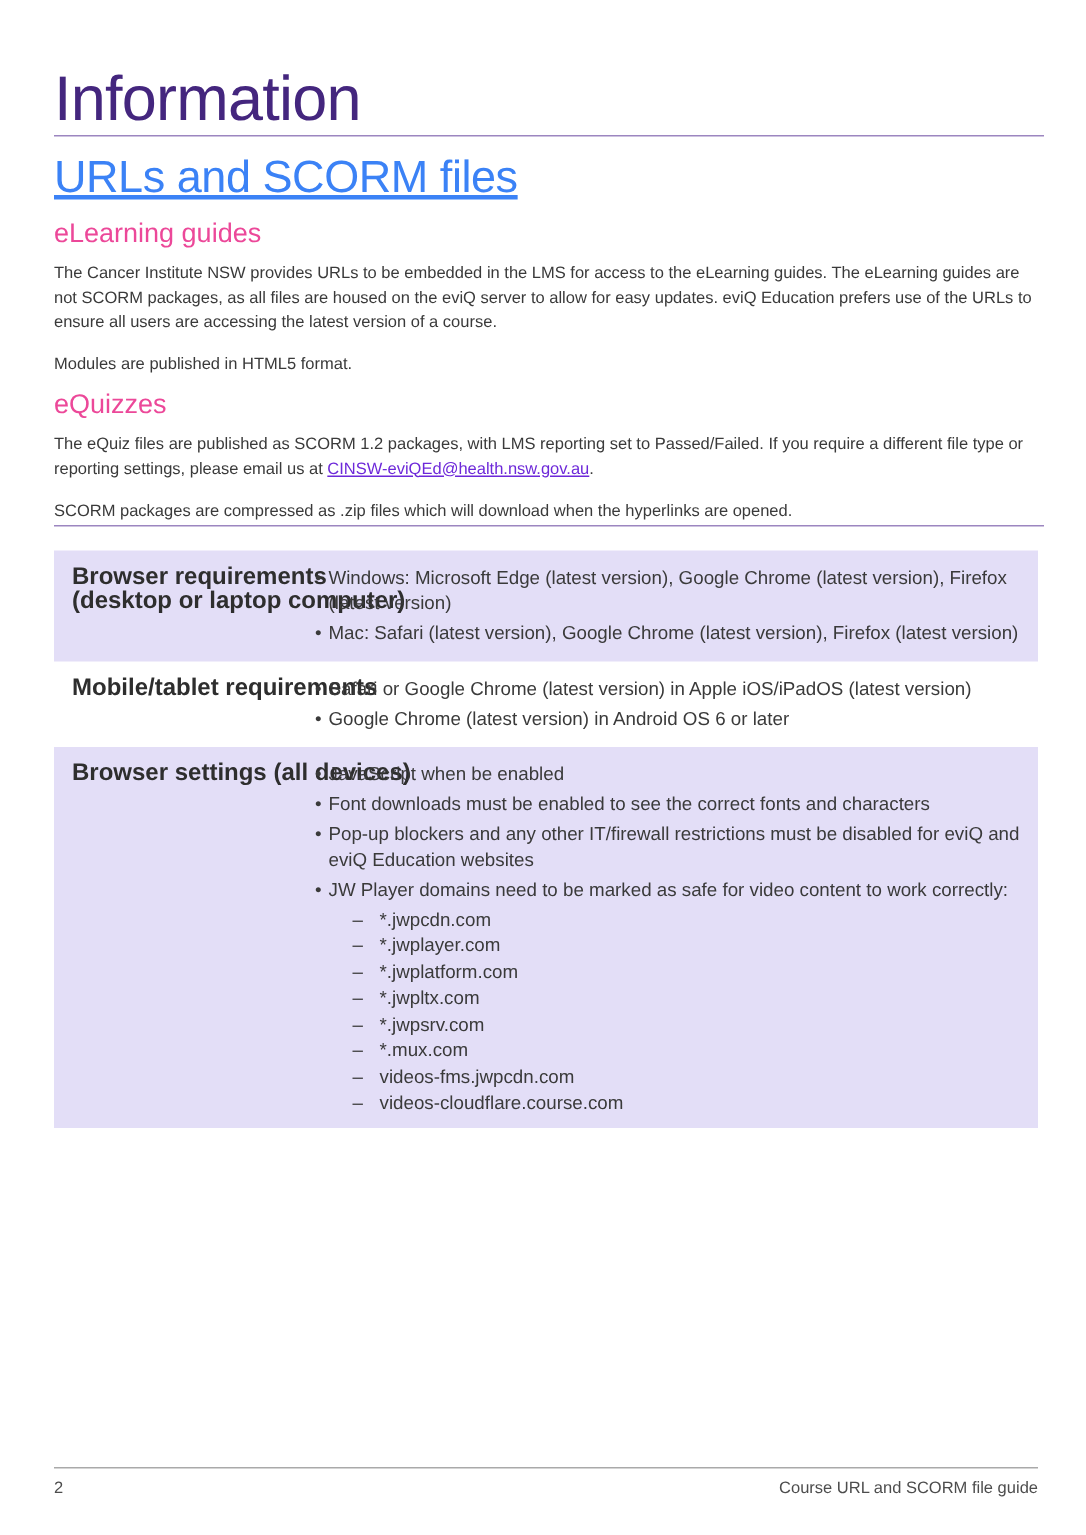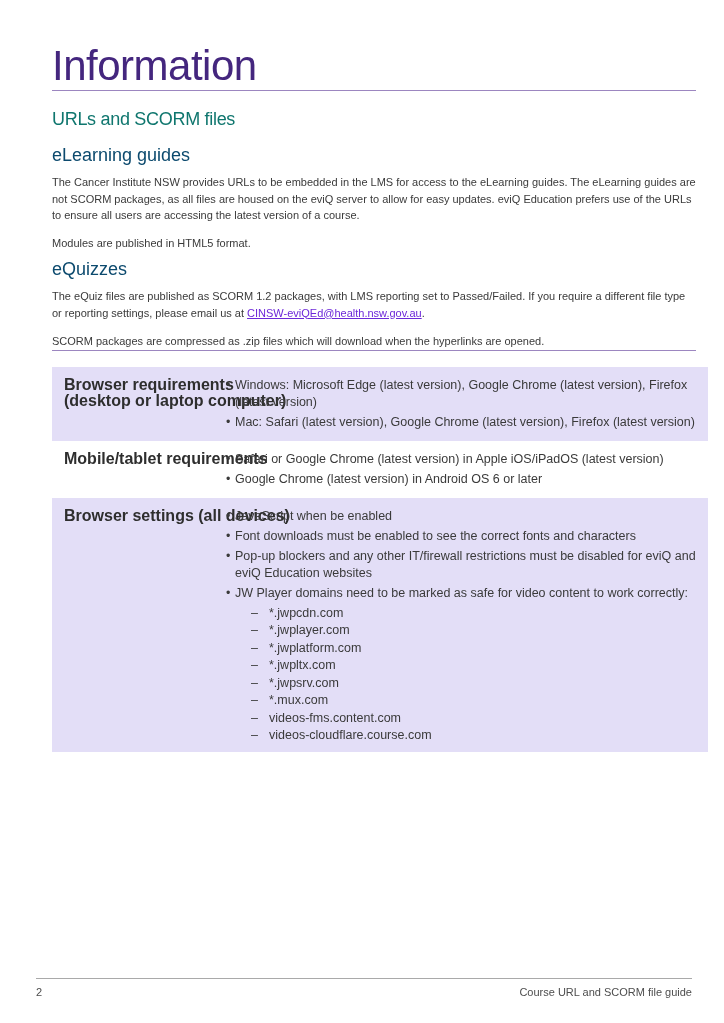--- a/index.html
+++ b/index.html
@@ -6,55 +6,56 @@
   html, body { margin: 0; padding: 0; background: #ffffff; }
   .page {
     position: relative;
     width: 724px;
     height: 1023px;
     background: #ffffff;
     font-family: "Liberation Sans", "DejaVu Sans", sans-serif;
     color: #3a3a3a;
     overflow: hidden;
   }
-  .content { padding: 0 28px 0 36px; margin-left: 16px; }
+  .content { padding: 0 28px 0 36px; }
 
   h1.doc-title {
     margin: 0;
     padding-top: 41px;
     font-size: 42px;
     line-height: 49px;
     font-weight: 400;
     letter-spacing: -0.5px;
     color: #44267e;
   }
   hr.rule-purple {
     border: none;
     border-top: 1px solid #9c86c0;
     margin: 0;
   }
   .rule-1 { margin-top: 99px; }
   .rule-2 { margin-top: 48px; }
 
   h2.section-heading {
     margin: 13px 0 0 0;
-    font-size: 18px;
+    font-size: 30px;
     line-height: 30px;
     font-weight: 400;
     letter-spacing: -0.3px;
-    color: #0f766e;
+    color: #3b82f6;
+    text-decoration: underline;
   }
   h2.section-heading.tech { margin-top: 11px; line-height: 31px; }
 
   h3.sub-heading {
     margin: 11px 0 0 0;
     font-size: 18px;
     line-height: 21px;
     font-weight: 400;
-    color: #0c4a6e;
+    color: #ec4899;
   }
   h3.sub-heading.equizzes { margin-top: 8px; }
 
   p.body-text {
     margin: 8px 0 0 0;
     font-size: 11px;
     line-height: 16.5px;
     color: #3a3a3a;
   }
   p.body-text.spaced { margin-top: 11px; }
@@ -237,21 +238,21 @@
             <li>
                 <span class="marker">–</span>
                 <span class="li-text">*.jwpsrv.com</span>
               </li>
             <li>
                 <span class="marker">–</span>
                 <span class="li-text">*.mux.com</span>
               </li>
             <li>
                 <span class="marker">–</span>
-                <span class="li-text">videos-fms.content.com</span>
+                <span class="li-text">videos-fms.jwpcdn.com</span>
               </li>
             <li>
                 <span class="marker">–</span>
                 <span class="li-text">videos-cloudflare.course.com</span>
               </li>
           </ul>
         </div>
       </div>
 
     </div>

